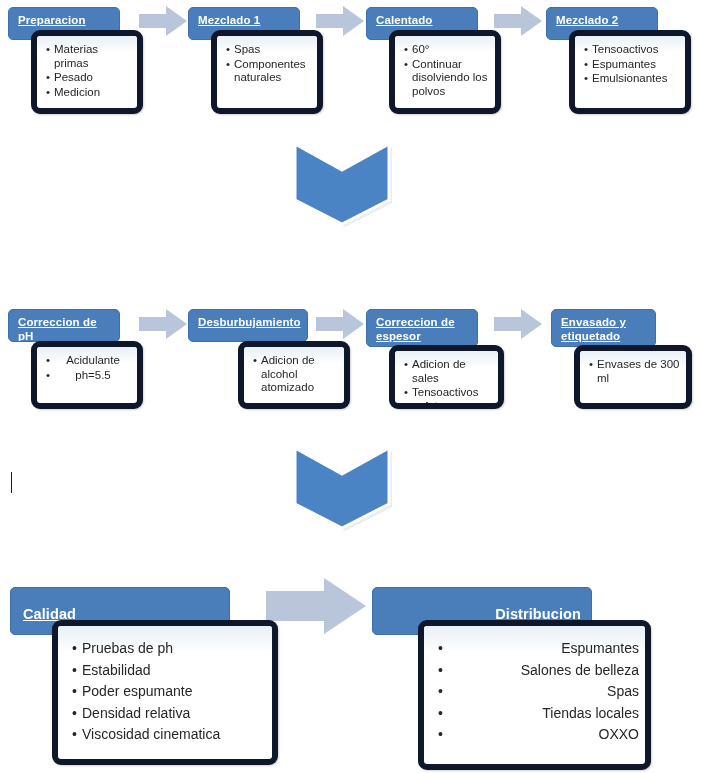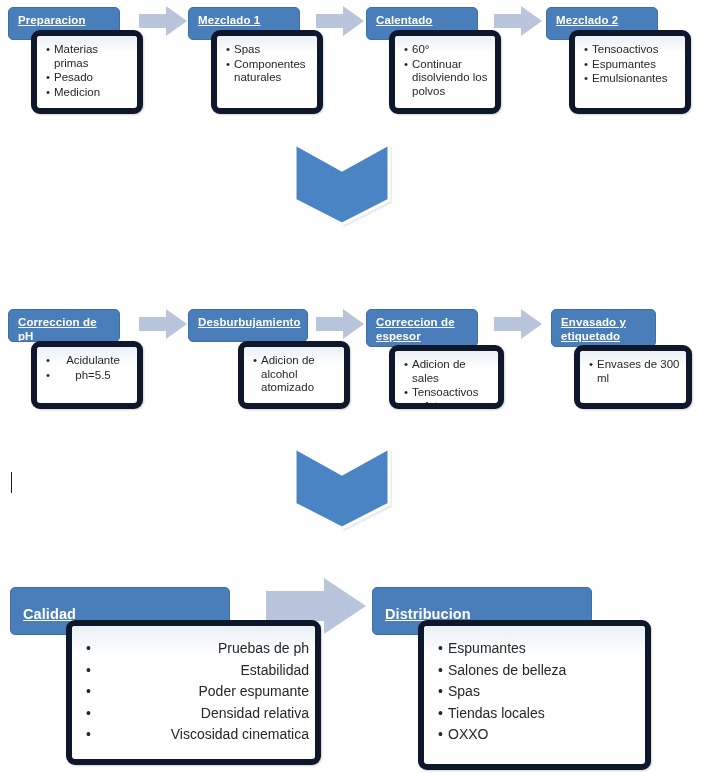--- a/index.html
+++ b/index.html
@@ -269,36 +269,36 @@
       <polygon points="4,6 51,32 98,6 98,62 51,86 4,62" fill="#4a84c4" stroke="#ffffff" stroke-width="3"></polygon>
     </g>
   </svg>
 
   <div class="caret" style="left:11px; top:472px; height:21px;"></div>
 
   <div class="step step-big" style="left:10px; top:585px; width:270px; height:182px;">
     <div class="step-header header-big" style="width:220px; height:48px;">
       <span>Calidad</span>
     </div>
-    <div class="step-body header-big-card" style="left:56px; top:35px; width:255px; height:145px;text-align:right;">
+    <div class="step-body header-big-card" style="left:42px; top:35px; width:226px; height:145px;">
       <ul class="bullets">
         <li>Pruebas de ph</li>
         <li>Estabilidad</li>
         <li>Poder espumante</li>
         <li>Densidad relativa</li>
         <li>Viscosidad cinematica</li>
       </ul>
     </div>
   </div>
 
   <svg class="arrow-svg" style="left:266px; top:578px;" width="100" height="56" viewBox="0 0 100 56">
     <polygon points="0,13 58,13 58,0 100,28 58,56 58,43 0,43" fill="#b9c5db"></polygon>
   </svg>
 
-  <div class="step step-big" style="left:372px; top:585px; width:290px; height:146px;">
+  <div class="step step-big" style="left:372px; top:585px; width:290px; height:146px;text-align:right;">
     <div class="step-header header-big" style="width:220px; height:48px;">
       <span>Distribucion</span>
     </div>
     <div class="step-body header-big-card" style="left:46px; top:35px; width:233px; height:150px;">
       <ul class="bullets">
         <li>Espumantes</li>
         <li>Salones de belleza</li>
         <li>Spas</li>
         <li>Tiendas locales</li>
         <li>OXXO</li>

